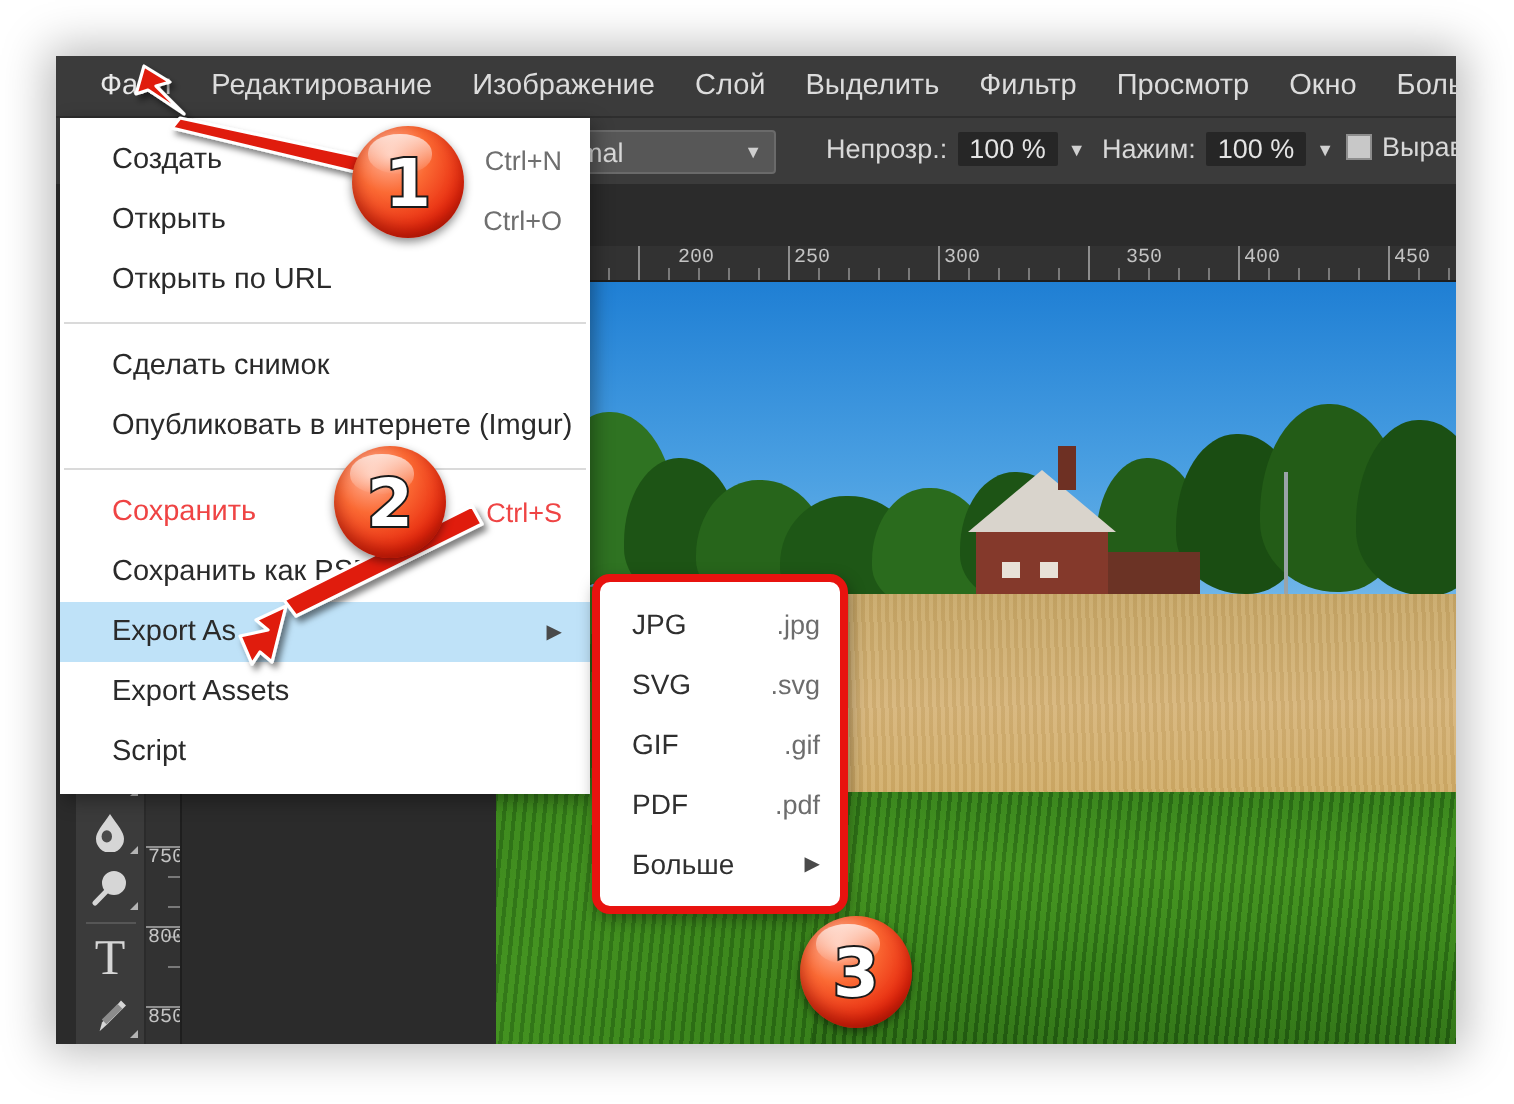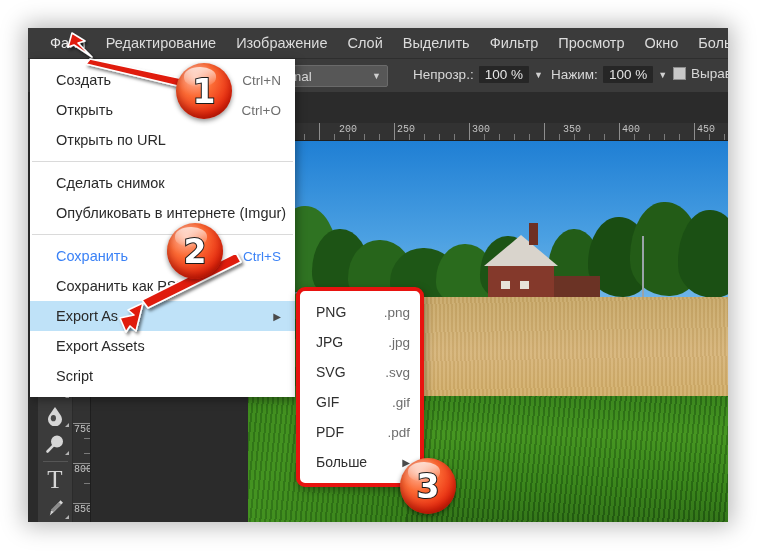--- a/index.html
+++ b/index.html
@@ -203,21 +203,21 @@
     font-size: 14.5px;
     color: #2a2a2a;
     position: relative;
     white-space: nowrap;
   }
   .mi .accel {
     margin-left: auto;
     color: #6f6f6f;
     font-size: 13.5px;
   }
-  .mi.disabled, .mi.disabled .accel { color: #3b82f6; gap: 44px; }
+  .mi.disabled, .mi.disabled .accel { color: #ef4444; gap: 44px; }
   .mi.highlight { background: #bfe2f8; }
   .mi .submenu-arrow {
     margin-left: auto;
     color: #4a4a4a; font-size: 10px;
   }
   .msep { height: 1px; background: #dadada; margin: 6px 2px; }
 
   
   #exportsub {
     position: absolute;
@@ -512,24 +512,20 @@
       <div class="mi">
         <span>Export Assets</span>
       </div>
       <div class="mi">
         <span>Script</span>
       </div>
     </div>
 
     <div id="exportsub" style="left:268px; top:259px;">
       <div class="sub-mi">
-        <span>PNG</span>
-        <span class="ext">.png</span>
-      </div>
-      <div class="sub-mi">
         <span>JPG</span>
         <span class="ext">.jpg</span>
       </div>
       <div class="sub-mi">
         <span>SVG</span>
         <span class="ext">.svg</span>
       </div>
       <div class="sub-mi">
         <span>GIF</span>
         <span class="ext">.gif</span>

